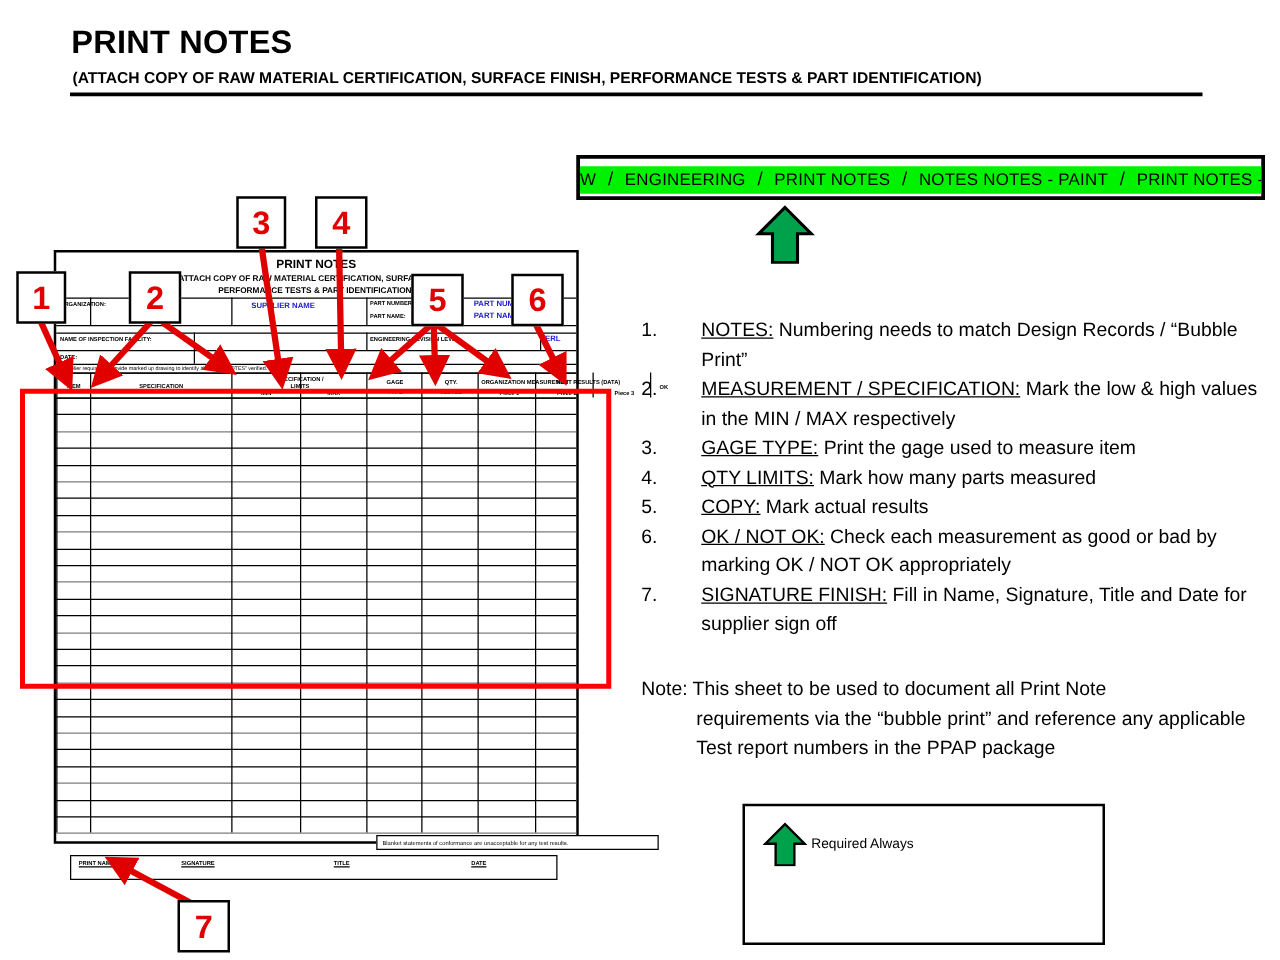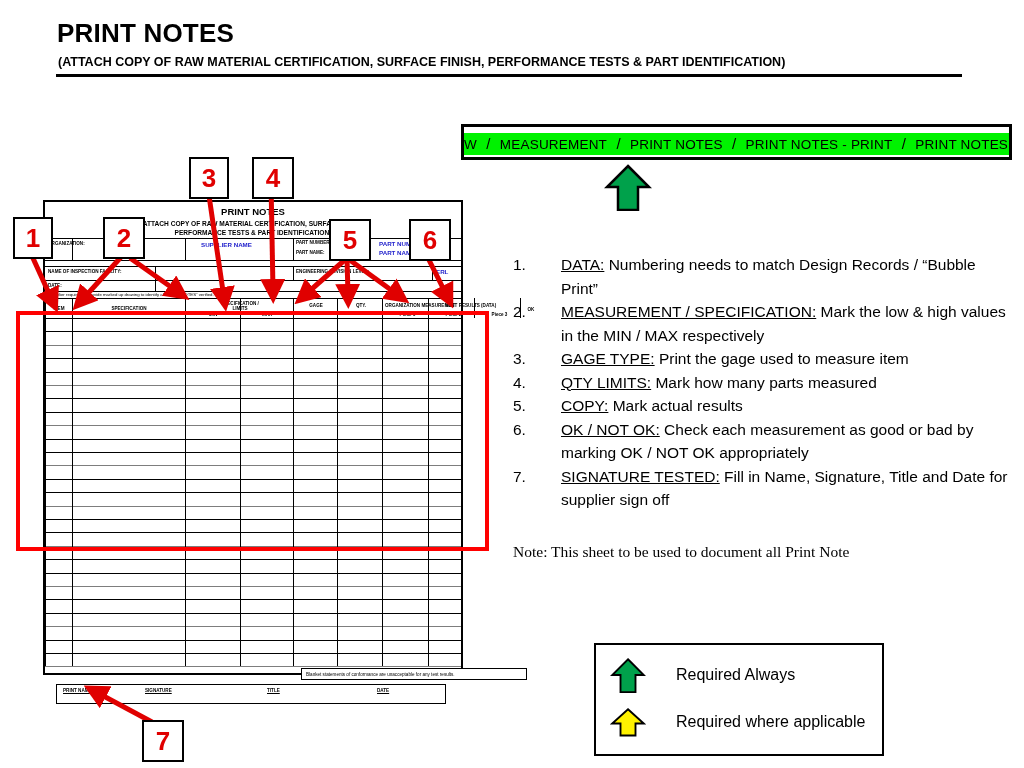--- a/index.html
+++ b/index.html
@@ -24,26 +24,26 @@
   .arrow-up{display:block;}
 
   
   #instructions{left:513px;top:253px;width:500px;font-size:15.5px;line-height:23.5px;}
   #instructions ol{margin:0;padding:0;list-style:none;}
   #instructions li{position:relative;padding-left:48px;margin-bottom:0px;}
   #instructions li .num{position:absolute;left:0;top:0;width:30px;text-align:left;}
   .u{text-decoration:underline;}
   #note-block{left:513px;top:540px;width:490px;font-size:15.5px;line-height:23.5px;}
   #note-block .note-body{display:block;padding-left:44px;text-indent:0;}
-  #note-block .note-lead{padding-left:0;font-family:Liberation Serif, serif;}
+  #note-block .note-lead{padding-left:0;}
 
   
   #legend{left:594px;top:643px;width:290px;height:113px;border:2px solid #000;background:#fff;box-sizing:border-box;}
   .legend-row{position:absolute;display:flex;align-items:center;}
-  .legend-label{font-size:16px;margin-left:30px;}
+  .legend-label{font-size:11px;margin-left:3px;}
 
   
   #form{left:43px;top:200px;width:420px;height:500px;}
   #form-outer{position:absolute;left:0;top:0;width:420px;height:475px;border:2px solid #000;box-sizing:border-box;background:#fff;}
   .fm-title{position:absolute;left:0;top:4px;width:100%;text-align:center;font-size:9.5px;font-weight:bold;}
   .fm-sub{position:absolute;left:0;width:100%;text-align:center;font-size:6.6px;font-weight:bold;}
 
   .hl{position:absolute;background:#000;}
   .vl{position:absolute;background:#000;}
   .hl-g{position:absolute;background:#7d7d7d;}
@@ -70,43 +70,43 @@
 <body>
 
 <div class="abs" id="page-title">PRINT NOTES</div>
 <div class="abs" id="page-subtitle">(ATTACH COPY OF RAW MATERIAL CERTIFICATION, SURFACE FINISH, PERFORMANCE TESTS &amp; PART IDENTIFICATION)</div>
 <div class="abs" id="title-rule"></div>
 
 <div class="abs" id="tabstrip">
   <div id="tabstrip-inner">
     <span class="tab-txt">W</span>
     <span class="tab-sep">/</span>
-    <span class="tab-txt">MEASUREMENT</span>
+    <span class="tab-txt">ENGINEERING</span>
     <span class="tab-sep">/</span>
     <span class="tab-txt">PRINT NOTES</span>
     <span class="tab-sep">/</span>
-    <span class="tab-txt">PRINT NOTES - PRINT</span>
+    <span class="tab-txt">NOTES NOTES - PAINT</span>
     <span class="tab-sep">/</span>
     <span class="tab-txt">PRINT NOTES - WELDING</span>
     
     
   </div>
 </div>
 
 <div class="abs" style="left:604px;top:163px;">
   <svg width="48" height="48" viewBox="0 0 48 48" class="arrow-up">
     <polygon points="24,3 45,24 34,24 34,47 14,47 14,24 3,24" fill="#00A14B" stroke="#000" stroke-width="2.5"></polygon>
   </svg>
 </div>
 
 <div class="abs" id="instructions">
   <ol>
     <li>
       <span class="num">1.</span>
-      <span class="u">DATA:</span><span> Numbering needs to match Design Records / “Bubble Print”</span>
+      <span class="u">NOTES:</span><span> Numbering needs to match Design Records / “Bubble Print”</span>
     </li>
     <li>
       <span class="num">2.</span>
       <span class="u">MEASUREMENT / SPECIFICATION:</span><span> Mark the low &amp; high values in the MIN / MAX respectively</span>
     </li>
     <li>
       <span class="num">3.</span>
       <span class="u">GAGE TYPE:</span><span> Print the gage used to measure item</span>
     </li>
     <li>
@@ -116,45 +116,38 @@
     <li>
       <span class="num">5.</span>
       <span class="u">COPY:</span><span> Mark actual results</span>
     </li>
     <li>
       <span class="num">6.</span>
       <span class="u">OK / NOT OK:</span><span> Check each measurement as good or bad by marking OK / NOT OK appropriately</span>
     </li>
     <li>
       <span class="num">7.</span>
-      <span class="u">SIGNATURE TESTED:</span><span> Fill in Name, Signature, Title and Date for supplier sign off</span>
+      <span class="u">SIGNATURE FINISH:</span><span> Fill in Name, Signature, Title and Date for supplier sign off</span>
     </li>
   </ol>
 </div>
 
 <div class="abs" id="note-block">
   <span class="note-lead">Note: This sheet to be used to document all Print Note</span>
+  <span class="note-body">requirements via the “bubble print” and reference any applicable Test  report numbers in the PPAP package</span>
 </div>
 
 <div class="abs" id="legend">
   <div class="legend-row" style="left:14px;top:12px;">
     <span>
       <svg width="36" height="36" viewBox="0 0 48 48" class="arrow-up">
         <polygon points="24,3 45,24 34,24 34,47 14,47 14,24 3,24" fill="#00A14B" stroke="#000" stroke-width="2.5"></polygon>
       </svg>
     </span>
     <span class="legend-label">Required Always</span>
-  </div>
-  <div class="legend-row" style="left:14px;top:62px;">
-    <span>
-      <svg width="36" height="30" viewBox="0 0 48 40" class="arrow-up">
-        <polygon points="24,3 45,22 34,22 34,38 14,38 14,22 3,22" fill="#FFF200" stroke="#000" stroke-width="2.5"></polygon>
-      </svg>
-    </span>
-    <span class="legend-label">Required where applicable</span>
   </div>
 </div>
 
 <div class="abs" id="form">
   <div id="form-outer">
 
     <div class="fm-title">PRINT NOTES</div>
     <div class="fm-sub" style="top:18px;">(ATTACH COPY OF RAW MATERIAL CERTIFICATION, SURFACE FINISH,</div>
     <div class="fm-sub" style="top:27px;">PERFORMANCE TESTS &amp; PART IDENTIFICATION)</div>
 

